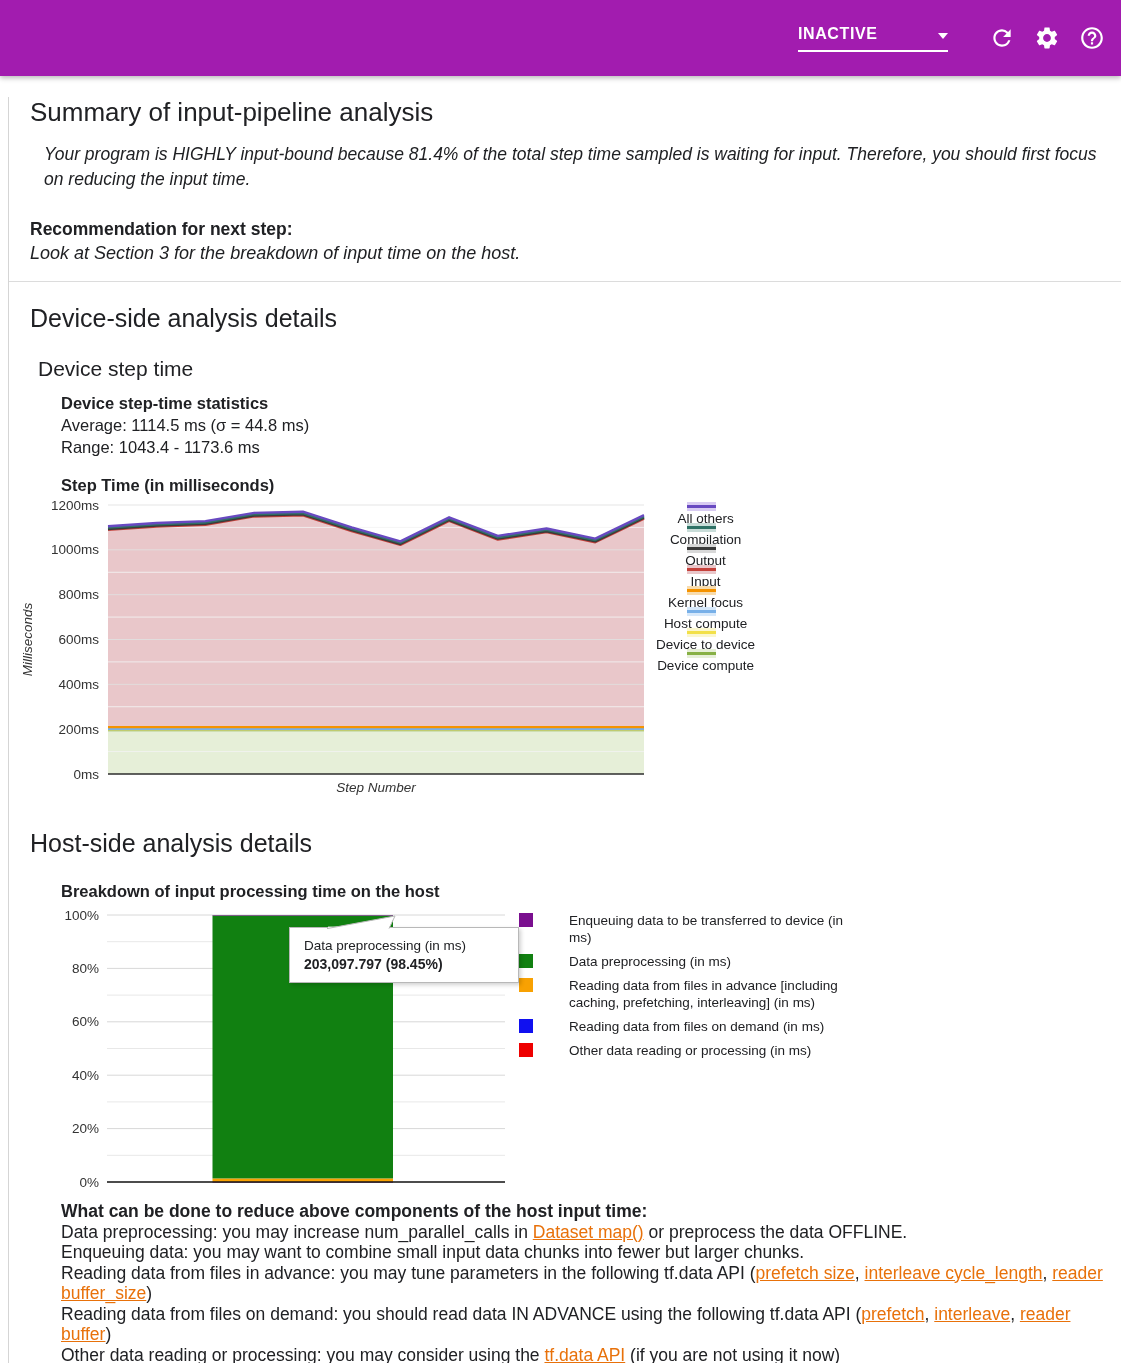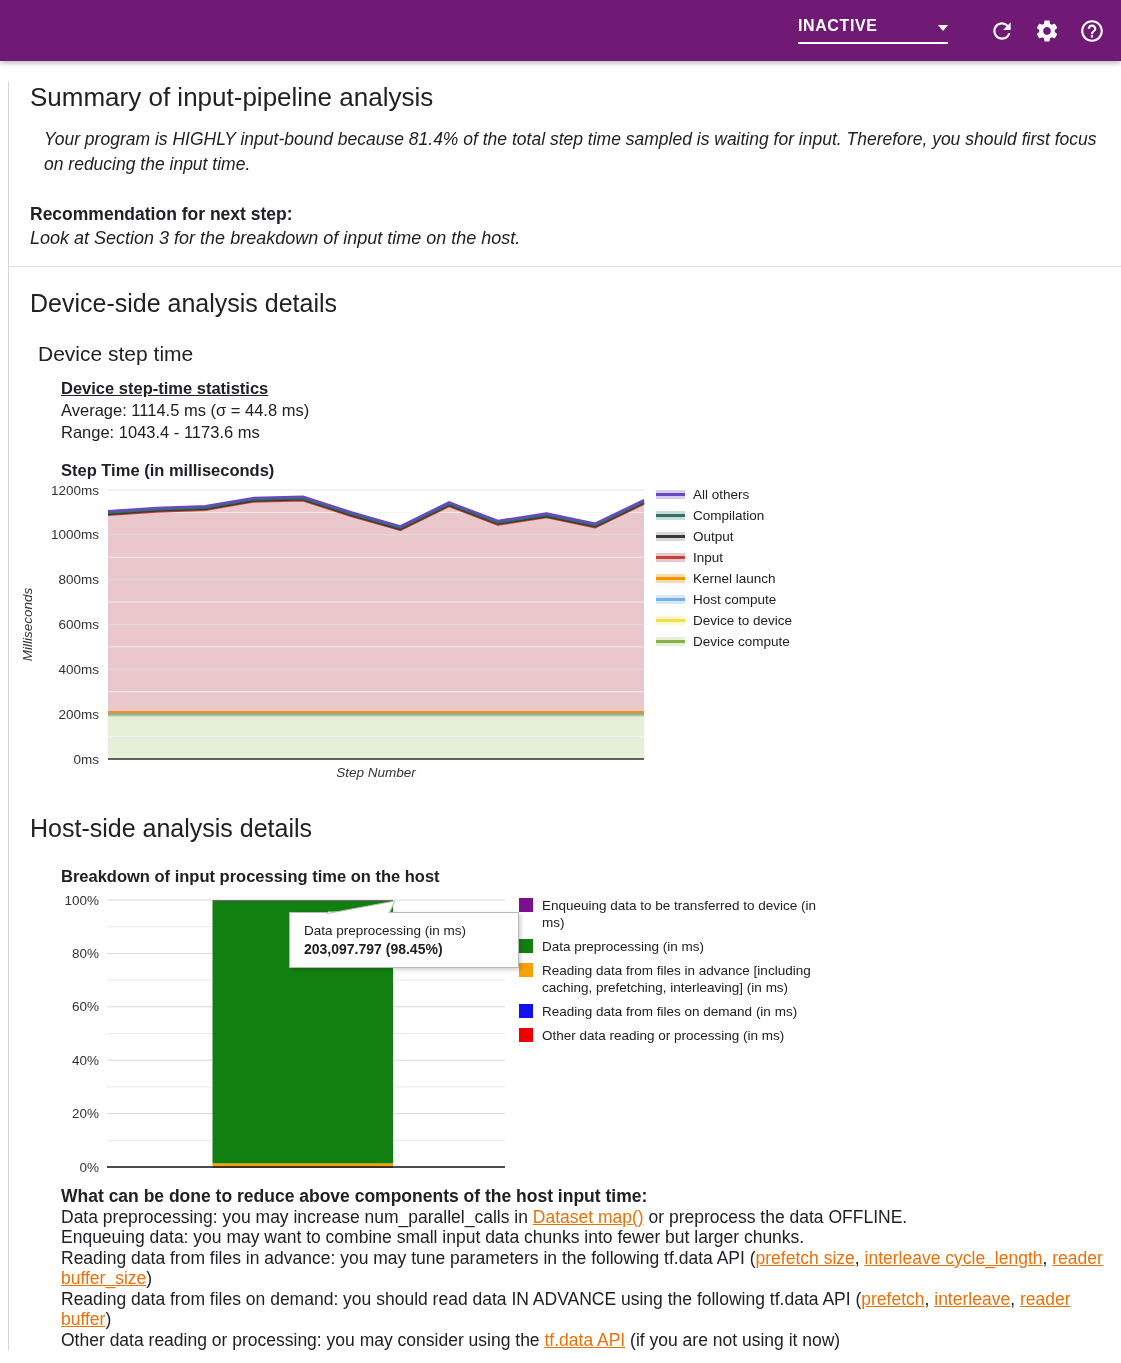--- a/index.html
+++ b/index.html
@@ -1,19 +1,19 @@
 <!DOCTYPE html>
 <html><head>
 <meta charset="utf-8">
 <style>
   html,body{margin:0;padding:0;background:#fff;font-family:"Liberation Sans","DejaVu Sans",sans-serif;color:#202124;}
   body{width:1121px;height:1363px;overflow:hidden;}
 
   
-  .topbar{height:61px;background:#701a75;display:flex;align-items:center;justify-content:flex-end;
+  .topbar{height:76px;background:#a21caf;display:flex;align-items:center;justify-content:flex-end;
           padding-right:16px;box-shadow:0 2px 5px rgba(0,0,0,.28);position:relative;z-index:5;}
   .run-select{display:inline-flex;align-items:flex-end;justify-content:space-between;width:150px;
               border-bottom:2px solid #fff;padding-bottom:7px;margin-right:22px;cursor:pointer;}
   .run-select .txt{color:#fff;font-size:16px;letter-spacing:.6px;font-weight:bold;}
   .caret{width:0;height:0;border-left:5px solid transparent;border-right:5px solid transparent;
          border-top:6px solid #fff;margin-bottom:4px;}
   .tb-icon{width:26px;height:26px;margin-left:19px;cursor:pointer;}
   .tb-icon svg{width:26px;height:26px;fill:#fff;}
 
   
@@ -22,35 +22,35 @@
   .section.bordered{border-top:1px solid #DCDCDC;}
 
   h1{font-size:26px;font-weight:400;margin:21px 0 9px;}
   .lead{font-style:italic;font-size:17.5px;line-height:25px;max-width:1062px;margin:14px;}
   .rec-label{font-weight:bold;font-size:17.5px;margin-top:27px;}
   .rec-text{font-style:italic;font-size:18px;margin:3px 0 17px;}
 
   h2{font-size:25px;font-weight:400;margin:22px 0 0;}
   h3{font-size:21px;font-weight:400;margin:24px 0 0 8px;}
   .stats{margin:11px 0 0 31px;font-size:16.5px;line-height:22px;}
-  .stats .b{font-weight:bold;text-decoration:underline;}
+  .stats .b{font-weight:bold;}
   .chart-title{font-weight:bold;font-size:16.5px;margin:18px 0 0 31px;}
 
   .chart1-row{display:flex;margin-left:-12px;margin-top:2px;}
   .legend1{margin-top:5px;}
-  .l1-item{display:flex;align-items:center;margin-bottom:6px;height:15px;}
+  .l1-item{display:flex;align-items:center;margin-bottom:6px;height:15px;flex-direction:column;}
   .l1-swatch{width:29px;height:9px;position:relative;margin-right:8px;flex:none;}
   .l1-line{position:absolute;left:0;right:0;top:3px;height:3px;}
   .l1-label,.l2-text{font-size:13.5px;color:#202124;}
 
   .host-h2{margin-top:28px;}
   .chart2-sub{font-weight:bold;font-size:16.5px;margin:24px 0 0 31px;}
   .chart2-row{display:flex;position:relative;margin-left:29px;margin-top:4px;}
   .legend2{margin:7px 0 0 8px;width:352px;}
-  .l2-item{display:flex;margin-bottom:7px;line-height:17px;}
+  .l2-item{display:flex;margin-bottom:7px;line-height:17px;gap:27px;}
   .l2-swatch{width:14px;height:14px;margin-right:9px;margin-top:1px;flex:none;}
   .l2-text{max-width:300px;}
 
   .g-tooltip{position:absolute;left:230px;top:22px;background:#fff;border:1px solid #b8b8b8;
              box-shadow:2px 2px 4px rgba(0,0,0,.18);padding:10px 14px;z-index:2;min-width:200px;}
   .g-tooltip .t1{font-size:13.5px;white-space:nowrap;}
   .g-tooltip .t2{font-size:14px;font-weight:bold;margin-top:3px;white-space:nowrap;}
   .tip-pointer{position:absolute;left:0;top:0;z-index:3;pointer-events:none;}
 
   .advice{margin:10px 0 0 31px;font-size:17.5px;line-height:20.5px;width:1045px;}
@@ -166,21 +166,21 @@
           <div class="l1-item">
             <div class="l1-swatch" style="background: rgb(233, 199, 202);">
               <div class="l1-line" style="background: rgb(197, 66, 60);"></div>
             </div>
             <span class="l1-label">Input</span>
           </div>
           <div class="l1-item">
             <div class="l1-swatch" style="background: rgb(248, 220, 174);">
               <div class="l1-line" style="background: rgb(245, 147, 0);"></div>
             </div>
-            <span class="l1-label">Kernel launch</span>
+            <span class="l1-label">Kernel focus</span>
           </div>
           <div class="l1-item">
             <div class="l1-swatch" style="background: rgb(214, 232, 250);">
               <div class="l1-line" style="background: rgb(120, 176, 232);"></div>
             </div>
             <span class="l1-label">Host compute</span>
           </div>
           <div class="l1-item">
             <div class="l1-swatch" style="background: rgb(251, 247, 206);">
               <div class="l1-line" style="background: rgb(242, 224, 73);"></div>

